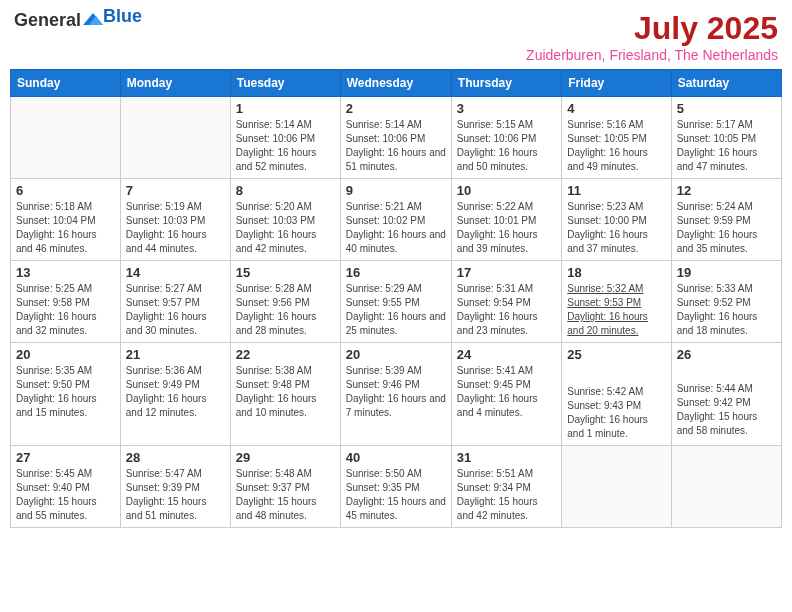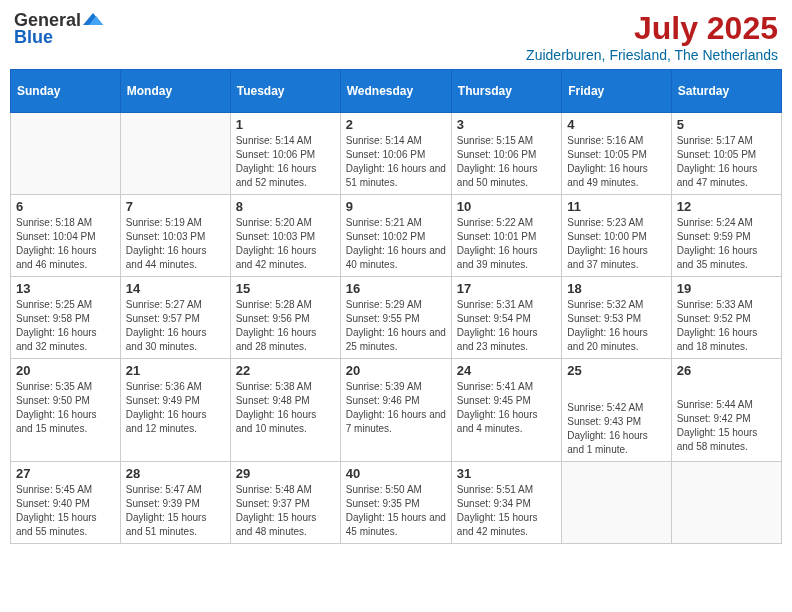--- a/index.html
+++ b/index.html
@@ -12,45 +12,45 @@
     }
     .header {
       display: flex;
       justify-content: space-between;
       align-items: flex-start;
       margin-bottom: 6px;
       padding: 0 4px;
     }
     .logo {
       display: flex;
-      flex-direction: column;
+      flex-direction: row;
       align-items: flex-start;
     }
     .title-block {
       text-align: right;
     }
     .month-year {
       font-size: 32px;
       font-weight: bold;
       color: #b91c1c;
     }
     .location {
       font-size: 14px;
-      color: #0369a1;
+      color: #ec4899;
     }
     .calendar {
       width: 100%;
       border-collapse: collapse;
       font-size: 11px;
     }
     .calendar th {
       background-color: #1976d2;
       color: #fff;
       text-align: left;
-      padding: 14px 6px;
+      padding: 6px 6px;
       font-size: 12px;
       font-weight: bold;
       border: 1px solid #1565c0;
     }
     .calendar td {
       border: 1px solid #ccc;
       vertical-align: top;
       padding: 4px 5px;
       width: 113px;
       min-height: 80px;
@@ -208,21 +208,21 @@
 Daylight: 16 hours and 25 minutes.</div>
         </td>
         <td>
           <div class="day-num">17</div>
           <div class="day-info" style="white-space: pre-line;">Sunrise: 5:31 AM
 Sunset: 9:54 PM
 Daylight: 16 hours and 23 minutes.</div>
         </td>
         <td>
           <div class="day-num">18</div>
-          <div class="day-info" style="white-space: pre-line;">Sunrise: 5:32 AM
+          <div class="day-info" style="white-space: pre-line; text-decoration: underline;">Sunrise: 5:32 AM
 Sunset: 9:53 PM
 Daylight: 16 hours and 20 minutes.</div>
         </td>
         <td>
           <div class="day-num">19</div>
           <div class="day-info" style="white-space: pre-line;">Sunrise: 5:33 AM
 Sunset: 9:52 PM
 Daylight: 16 hours and 18 minutes.</div>
         </td>
       </tr>

